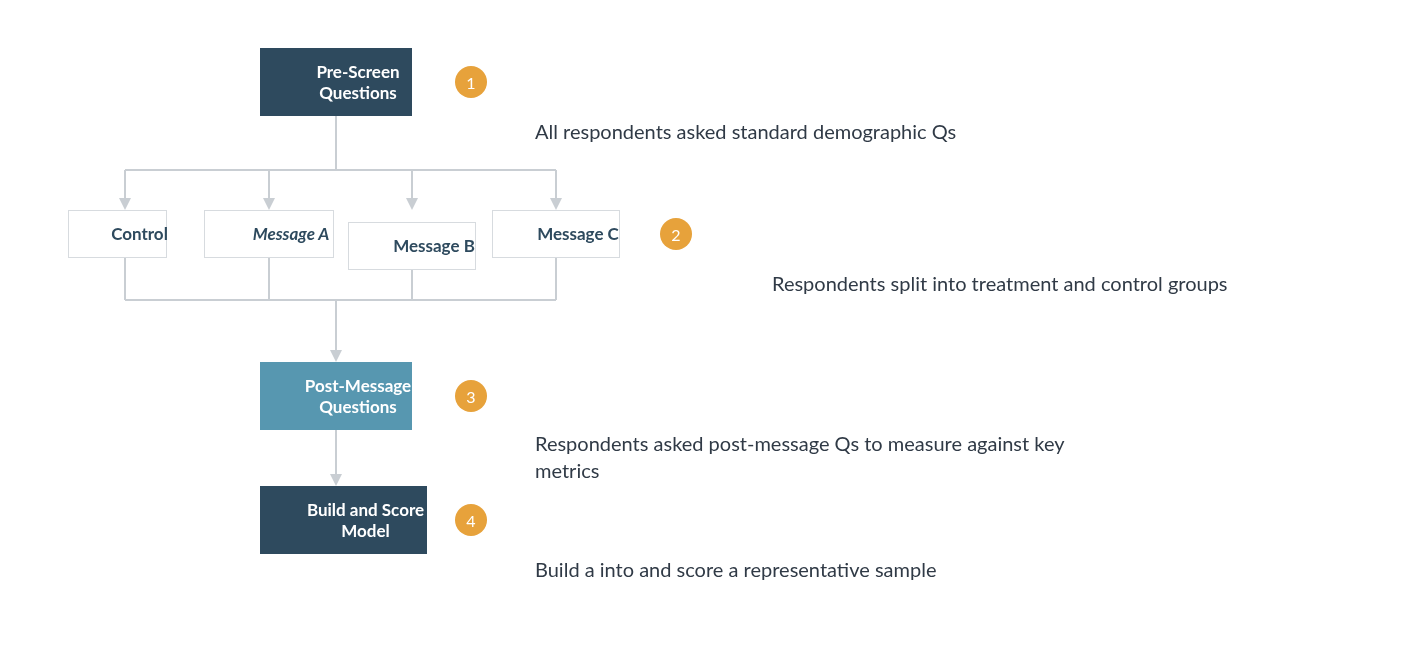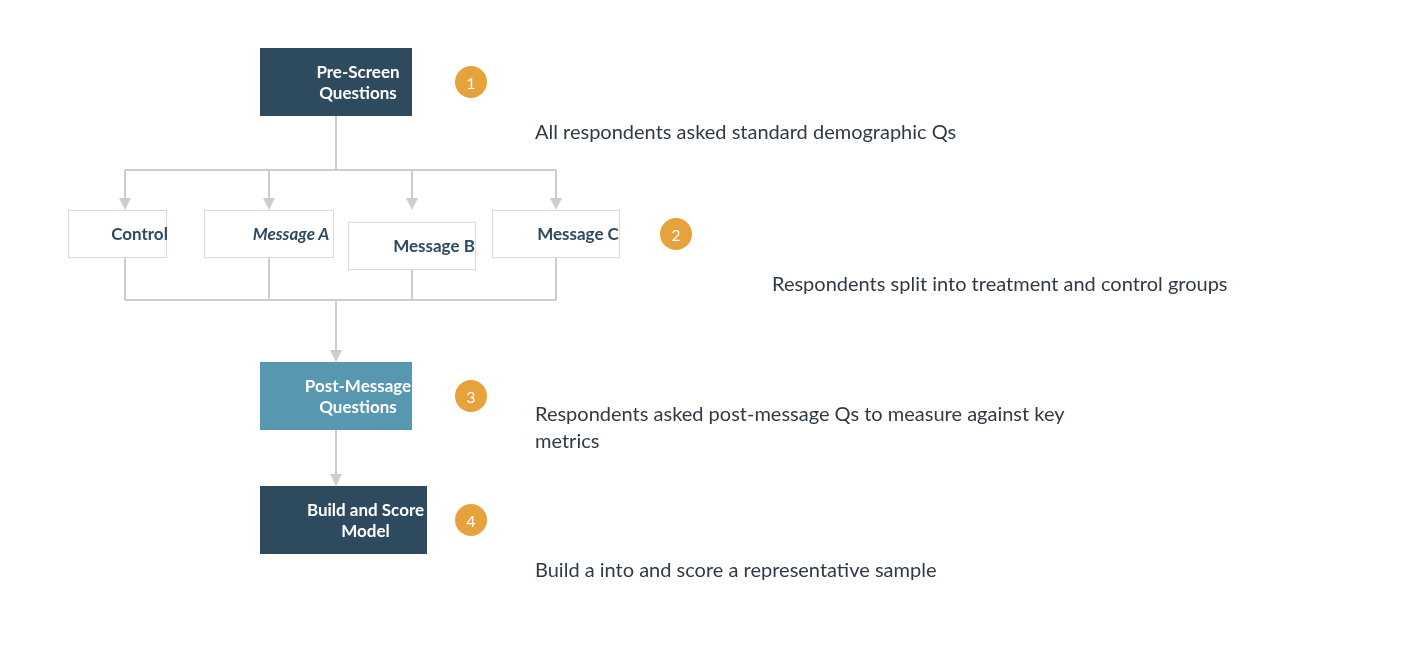--- a/index.html
+++ b/index.html
@@ -120,18 +120,18 @@
 
   <div class="box box-dark" style="left:260px; top:486px; width:167px; height:68px;">Build and Score Model</div>
 
   <div class="badge" style="left:455px; top:66px;">1</div>
   <div class="desc" style="left:535px; top:70px; width:620px;">All respondents asked standard demographic Qs</div>
 
   <div class="badge" style="left:660px; top:218px;">2</div>
   <div class="desc" style="left:772px; top:222px; width:650px;">Respondents split into treatment and control groups</div>
 
   <div class="badge" style="left:455px; top:380px;">3</div>
-  <div class="desc" style="left:535px; top:352px; width:540px;">Respondents asked post-message Qs to measure against key metrics</div>
+  <div class="desc" style="left:535px; top:382px; width:540px;">Respondents asked post-message Qs to measure against key metrics</div>
 
   <div class="badge" style="left:455px; top:504px;">4</div>
   <div class="desc" style="left:535px; top:508px; width:620px;">Build a into and score a representative sample</div>
 
 </div>
 
 </body></html>

